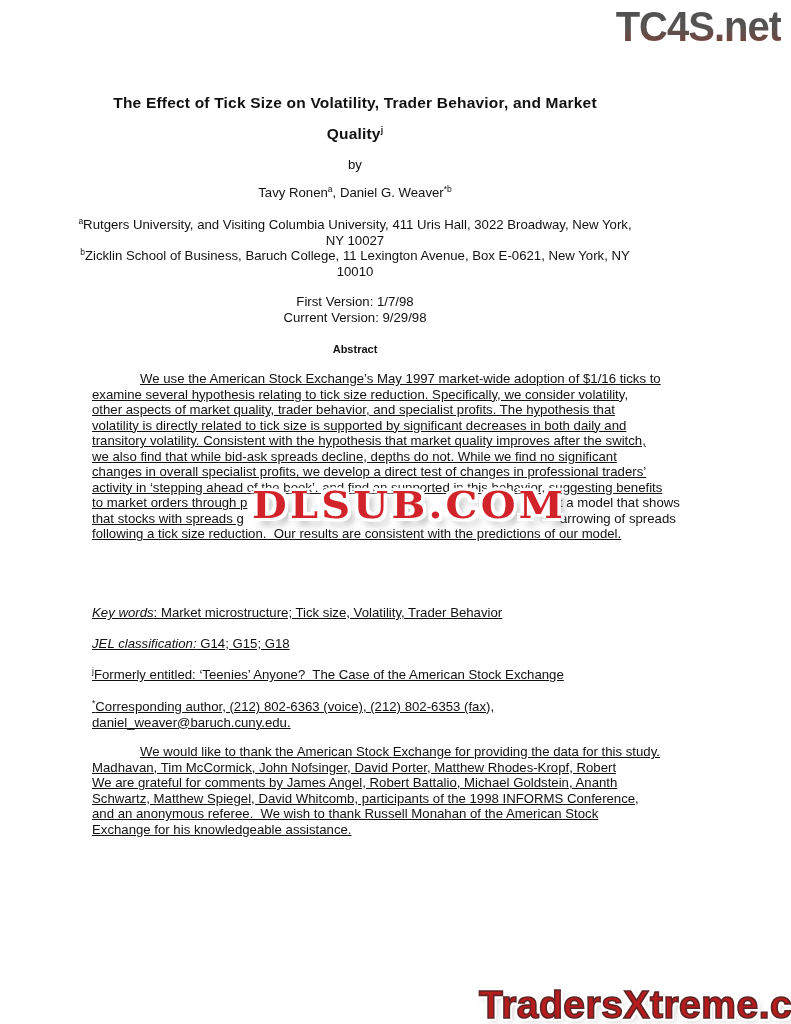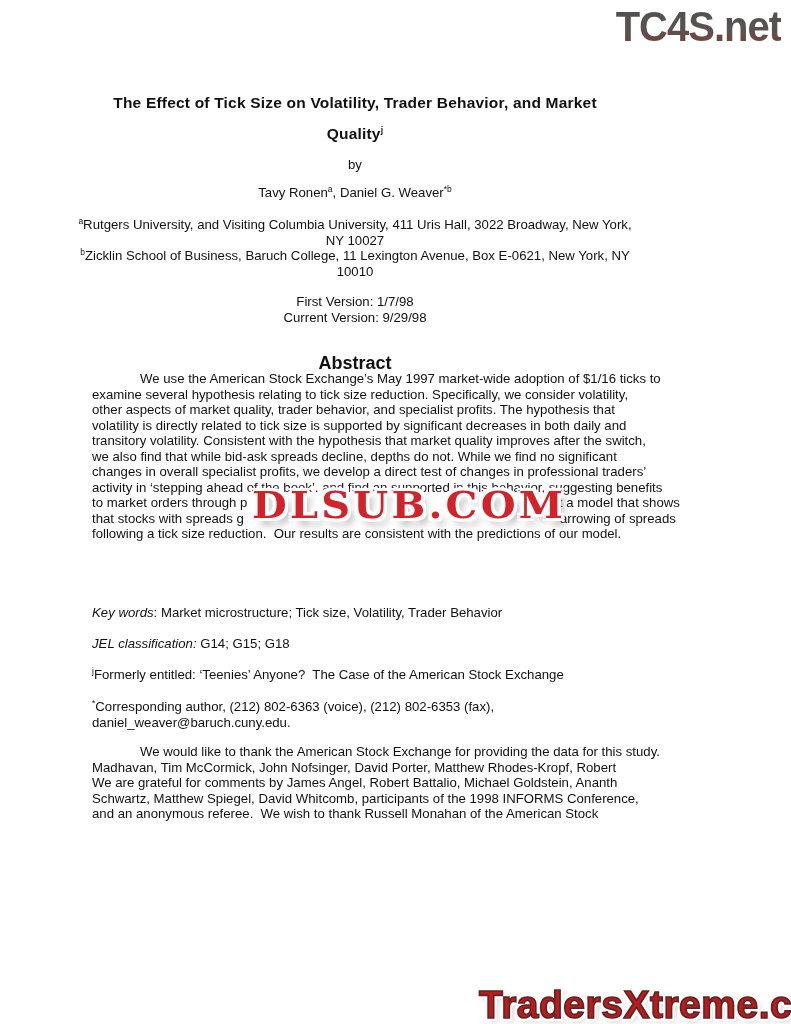--- a/index.html
+++ b/index.html
@@ -5,21 +5,21 @@
   html,body { margin:0; padding:0; }
   body {
     width:791px; height:1024px; background:#ffffff; position:relative;
     font-family:"Liberation Sans", sans-serif; color:#111; overflow:hidden;
   }
   .abs { position:absolute; left:0; width:710px; }
   .center { text-align:center; }
   .col { position:absolute; left:92px; width:610px; }
   .title { font-size:15.5px; font-weight:bold; letter-spacing:0.2px; }
   .body-text, .line { font-size:13.2px; line-height:15.55px; }
-  .line { white-space:pre; height:15.55px; }
+  .line { white-space:pre; height:15.55px;text-decoration:underline; }
   .indent { text-indent:48px; }
   .bold { font-weight:bold; }
   .it { font-style:italic;text-align:center; }
   sup.fs { font-size:8.5px; line-height:0; vertical-align:super; }
   .gap-line { position:relative; }
   .gap-right { position:absolute; top:0; }
 
   
   #wm-top {
     position:absolute; top:3px; right:10px;
@@ -65,21 +65,21 @@
   <div>NY 10027</div>
   <div><sup class="fs">b</sup><span>Zicklin School of Business, Baruch College, 11 Lexington Avenue, Box E-0621, New York, NY</span></div>
   <div>10010</div>
 </div>
 
 <div class="abs center body-text" style="top:294px">
   <div>First Version: 1/7/98</div>
   <div>Current Version: 9/29/98</div>
 </div>
 
-<div class="abs center body-text bold" style="top:356px; font-size:18px">Abstract</div>
+<div class="abs center body-text bold" style="top:342px; font-size:11px">Abstract</div>
 
 <div class="col" style="top:371px">
   <div class="line indent">We use the American Stock Exchange’s May 1997 market-wide adoption of $1/16 ticks to</div>
   <div class="line">examine several hypothesis relating to tick size reduction. Specifically, we consider volatility,</div>
   <div class="line">other aspects of market quality, trader behavior, and specialist profits. The hypothesis that</div>
   <div class="line">volatility is directly related to tick size is supported by significant decreases in both daily and</div>
   <div class="line">transitory volatility. Consistent with the hypothesis that market quality improves after the switch,</div>
   <div class="line">we also find that while bid-ask spreads decline, depths do not. While we find no significant</div>
   <div class="line">changes in overall specialist profits, we develop a direct test of changes in professional traders’</div>
   <div class="line">activity in ‘stepping ahead of the book’. and find an supported in this behavior, suggesting benefits</div>
@@ -98,17 +98,18 @@
   <div class="line"><sup class="fs">*</sup><span>Corresponding author, (212) 802-6363 (voice), (212) 802-6353 (fax),</span></div>
   <div class="line">daniel_weaver@baruch.cuny.edu.</div>
 </div>
 
 <div class="col body-text" style="top:744px">
   <div class="line indent">We would like to thank the American Stock Exchange for providing the data for this study.</div>
   <div class="line">Madhavan, Tim McCormick, John Nofsinger, David Porter, Matthew Rhodes-Kropf, Robert</div>
   <div class="line">We are grateful for comments by James Angel, Robert Battalio, Michael Goldstein, Ananth</div>
   <div class="line">Schwartz, Matthew Spiegel, David Whitcomb, participants of the 1998 INFORMS Conference,</div>
   <div class="line">and an anonymous referee.  We wish to thank Russell Monahan of the American Stock</div>
+  <div class="line">Exchange for his knowledgeable assistance.</div>
 </div>
 
 <div id="wm-mid">DLSUB.COM</div>
 
 <div id="wm-bottom">TradersXtreme.com</div>
 
 </body></html>

